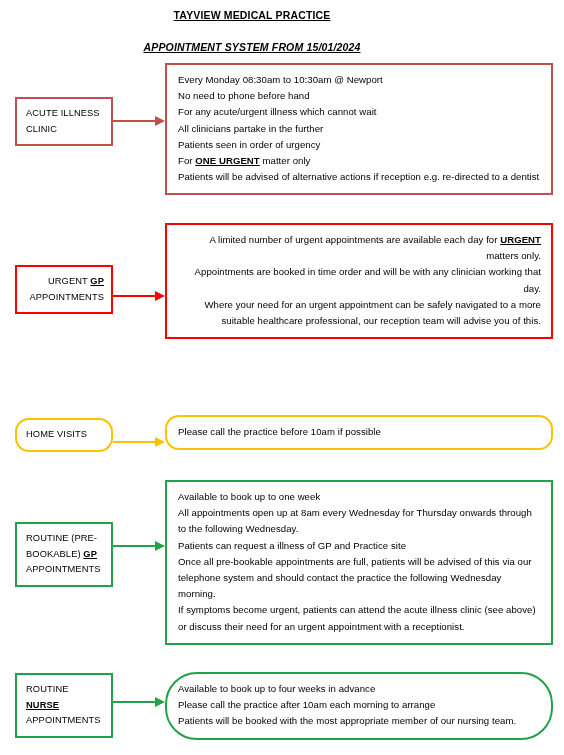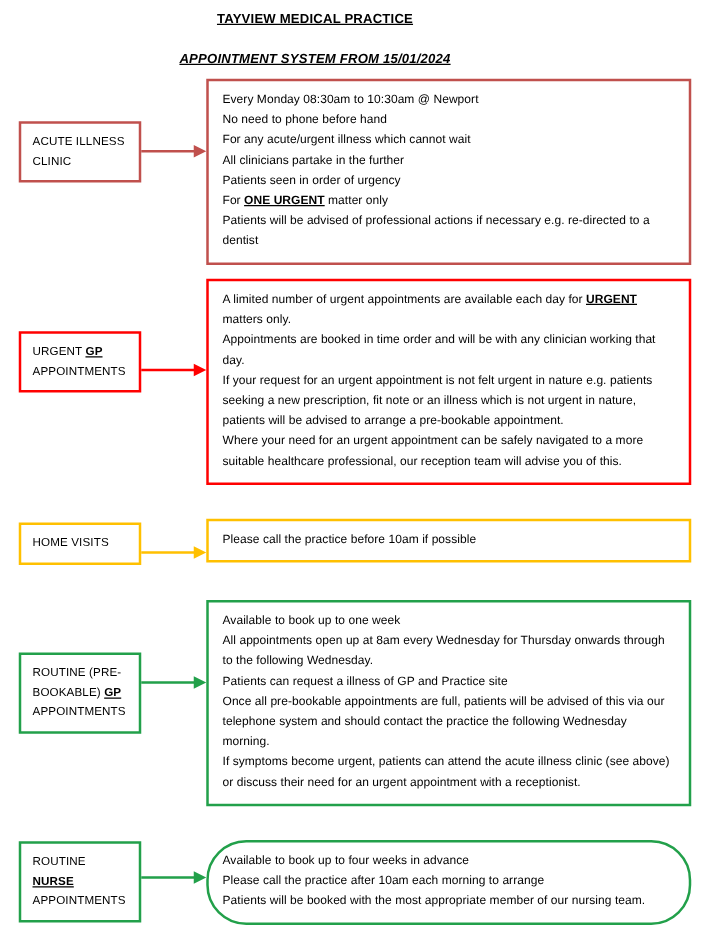--- a/index.html
+++ b/index.html
@@ -109,26 +109,26 @@
     border-left: 10px solid #000;
   }
 
   
   .c-rose .label-box,
   .c-rose .content-box { border-color: #C0504D; }
   .c-rose .shaft { background: #C0504D; }
   .c-rose .head { border-left-color: #C0504D; }
 
   .c-red .label-box,
-  .c-red .content-box { border-color: #FF0000; }
+  .c-red .content-box { border-color: #FF0000; text-align: right; }
   .c-red .shaft { background: #FF0000; }
   .c-red .head { border-left-color: #FF0000; }
 
   .c-amber .label-box,
-  .c-amber .content-box { border-color: #FFC000; }
+  .c-amber .content-box { border-color: #FFC000; border-radius: 14px; }
   .c-amber .shaft { background: #FFC000; }
   .c-amber .head { border-left-color: #FFC000; }
 
   .c-green .label-box,
   .c-green .content-box { border-color: #22A04A; }
   .c-green .shaft { background: #22A04A; }
   .c-green .head { border-left-color: #22A04A; }
 
   .em {
     font-weight: bold;
@@ -155,36 +155,35 @@
           <div class="shaft"></div>
           <div class="head"></div>
         </div>
         <div class="content-box" style="top: 63px;">
           <p>Every Monday 08:30am to 10:30am @ Newport</p>
           <p>No need to phone before hand</p>
           <p>For any acute/urgent illness which cannot wait</p>
           <p>All clinicians partake in the further</p>
           <p>Patients seen in order of urgency</p>
           <p>For <span class="em">ONE URGENT</span> matter only</p>
-          <p>Patients will be advised of professional actions if necessary e.g. re-directed to a dentist</p>
+          <p>Patients will be advised of alternative actions if reception e.g. re-directed to a dentist</p>
         </div>
       </div>
       <div class="section c-red" style="top: 0px;">
         <div class="label-box" style="top: 265px;">
           <div>URGENT <span class="em">GP</span></div>
           <div>APPOINTMENTS</div>
         </div>
         <div class="connector" style="top: 291px;">
           <div class="shaft"></div>
           <div class="head"></div>
         </div>
         <div class="content-box" style="top: 223px;">
           <p>A limited number of urgent appointments are available each day for <span class="em">URGENT</span> matters only.</p>
           <p>Appointments are booked in time order and will be with any clinician working that day.</p>
-          <p>If your request for an urgent appointment is not felt urgent in nature e.g. patients seeking a new prescription, fit note or an illness which is not urgent in nature, patients will be advised to arrange a pre-bookable appointment.</p>
           <p>Where your need for an urgent appointment can be safely navigated to a more suitable healthcare professional, our reception team will advise you of this.</p>
         </div>
       </div>
       <div class="section c-amber" style="top: 0px;">
         <div class="label-box" style="top: 418px;">
           <div>HOME VISITS</div>
         </div>
         <div class="connector" style="top: 437px;">
           <div class="shaft"></div>
           <div class="head"></div>

